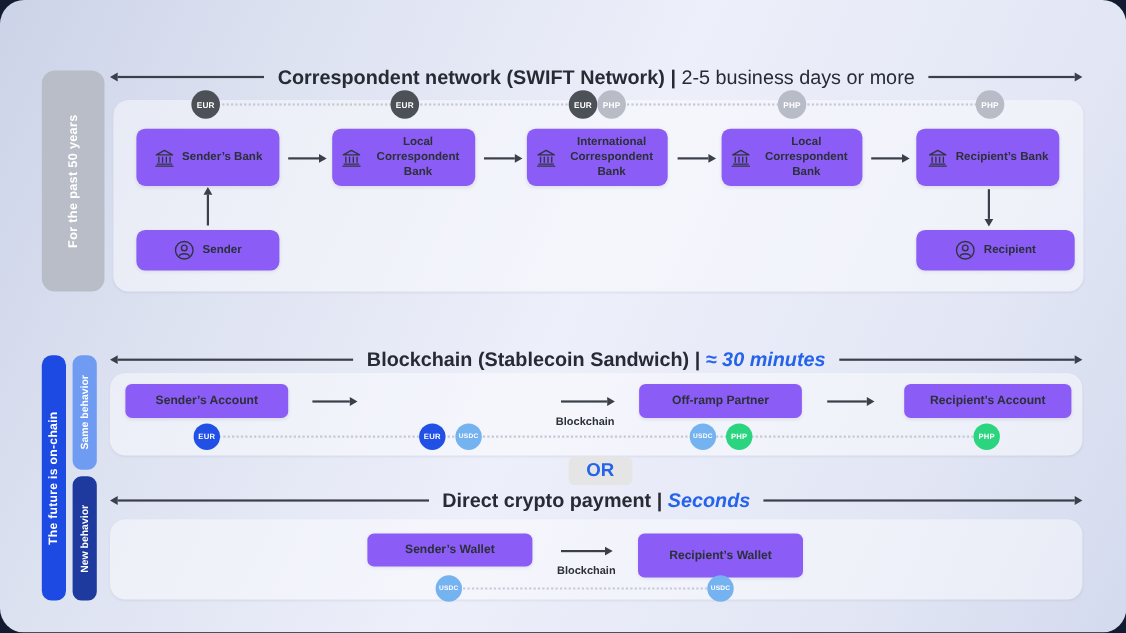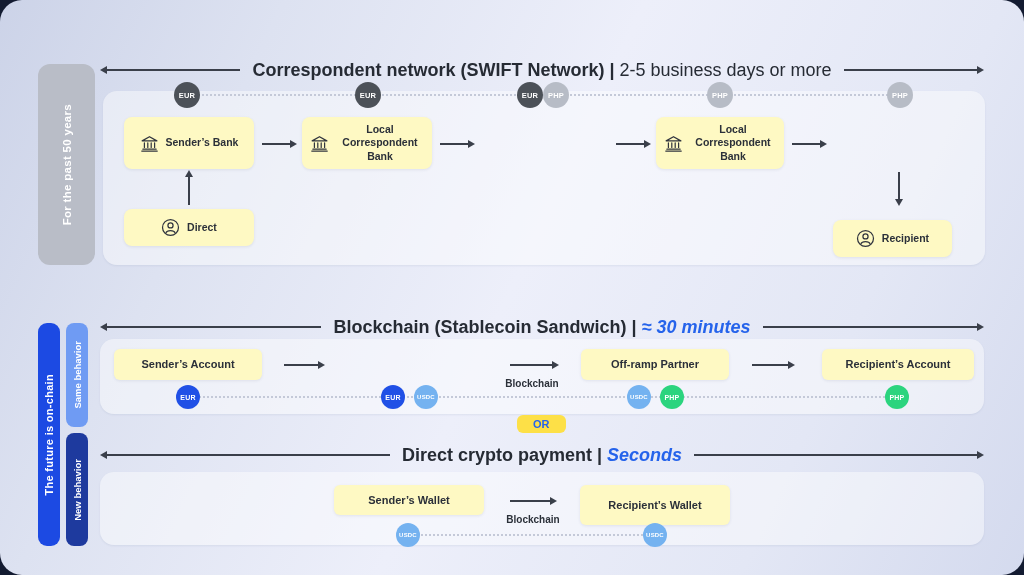--- a/index.html
+++ b/index.html
@@ -39,41 +39,41 @@
   .future { background:#1c4ae3; border-radius:9px; }
   .future span { font-size:11px; letter-spacing:.3px; }
   .same   { background:#6f9bf3; border-radius:8px; }
   .same span   { font-size:9.5px; }
   .new    { background:#1e3a9e; border-radius:8px; }
   .new span    { font-size:9.5px; }
 
   .panel { position:absolute; background:rgba(255,255,255,.45); border-radius:14px;
     box-shadow:0 1px 2px rgba(110,120,160,.12); }
 
-  .node { position:absolute; background:#fef9c3; border-radius:8px; display:flex; align-items:center;
+  .node { position:absolute; background:#8b5cf6; border-radius:8px; display:flex; align-items:center;
     justify-content:center; gap:7px; color:#2b3039; font-size:10.5px; font-weight:600;
     box-shadow:0 1px 3px rgba(60,70,110,.10); padding:2px 8px; text-align:center; line-height:1.3; }
   .node.plain { border-radius:6px; font-size:11px; }
   .node .icon { flex:0 0 auto; display:flex; }
   .bold-node { font-weight:700; }
 
   .coin { position:absolute; width:26px; height:26px; border-radius:50%;
     display:flex; align-items:center; justify-content:center;
     color:#fff; font-weight:700; font-size:7.5px; letter-spacing:.2px; }
   .coin.sm { width:24px; height:24px; font-size:7px; }
   .coin.usdc { font-size:6px; }
   .c-dark  { background:#4c5158; }
   .c-gray  { background:#b7bcc6; }
   .c-blue  { background:#2050e6; }
   .c-lblue { background:#74b2f0; }
   .c-green { background:#2bd47e; }
 
   .dots { position:absolute; border-top:2px dotted #c4c9d8; }
   .small-label { position:absolute; font-size:10px; font-weight:600; color:#2b3039; text-align:center; }
-  .or-pill { position:absolute; background:#fde047; color:#2563eb; font-weight:700; font-size:11px;
+  .or-pill { position:absolute; background:#e5e5e5; color:#2563eb; font-weight:700; font-size:17px;
     border-radius:6px; padding:3px 16px; }
 </style>
 </head>
 <body>
 
 <div class="stage">
   <div class="slide"></div>
 
   <div class="title-row" style="top:62px">
     <div class="tr-line head-l"></div>
@@ -118,51 +118,77 @@
             <path d="M2.2 6.2 L10 1.8 L17.8 6.2 Z"></path>
             <path d="M4.6 8.4 V13.2 M8.2 8.4 V13.2 M11.8 8.4 V13.2 M15.4 8.4 V13.2"></path>
             <path d="M3 15 H17"></path>
             <path d="M1.8 17 H18.2"></path>
           </g>
         </svg>
       </span>
     <span>Local Correspondent Bank</span>
   </div>
   <div class="line head-r" style="left:440px;top:143px;width:28px"></div>
+  <div class="node" style="left:479px;top:117px;width:128px;height:52px">
+    <span class="icon">
+        <svg width="19" height="17" viewBox="0 0 20 18">
+          <g fill="none" stroke="#30343e" stroke-width="1.3" stroke-linejoin="round" stroke-linecap="round">
+            <path d="M2.2 6.2 L10 1.8 L17.8 6.2 Z"></path>
+            <path d="M4.6 8.4 V13.2 M8.2 8.4 V13.2 M11.8 8.4 V13.2 M15.4 8.4 V13.2"></path>
+            <path d="M3 15 H17"></path>
+            <path d="M1.8 17 H18.2"></path>
+          </g>
+        </svg>
+      </span>
+    <span>International Correspondent Bank</span>
+  </div>
   <div class="line head-r" style="left:616px;top:143px;width:28px"></div>
   <div class="node" style="left:656px;top:117px;width:128px;height:52px">
     <span class="icon">
         <svg width="19" height="17" viewBox="0 0 20 18">
           <g fill="none" stroke="#30343e" stroke-width="1.3" stroke-linejoin="round" stroke-linecap="round">
             <path d="M2.2 6.2 L10 1.8 L17.8 6.2 Z"></path>
             <path d="M4.6 8.4 V13.2 M8.2 8.4 V13.2 M11.8 8.4 V13.2 M15.4 8.4 V13.2"></path>
             <path d="M3 15 H17"></path>
             <path d="M1.8 17 H18.2"></path>
           </g>
         </svg>
       </span>
     <span>Local Correspondent Bank</span>
   </div>
   <div class="line head-r" style="left:792px;top:143px;width:28px"></div>
+  <div class="node" style="left:833px;top:117px;width:130px;height:52px">
+    <span class="icon">
+        <svg width="19" height="17" viewBox="0 0 20 18">
+          <g fill="none" stroke="#30343e" stroke-width="1.3" stroke-linejoin="round" stroke-linecap="round">
+            <path d="M2.2 6.2 L10 1.8 L17.8 6.2 Z"></path>
+            <path d="M4.6 8.4 V13.2 M8.2 8.4 V13.2 M11.8 8.4 V13.2 M15.4 8.4 V13.2"></path>
+            <path d="M3 15 H17"></path>
+            <path d="M1.8 17 H18.2"></path>
+          </g>
+        </svg>
+      </span>
+    <span>Recipient’s Bank</span>
+  </div>
 
   <div class="vline head-u" style="left:188px;top:177px;height:28px"></div>
   <div class="node" style="left:124px;top:209px;width:130px;height:37px">
     <span class="icon">
         <svg width="19" height="19" viewBox="0 0 20 20">
           <g fill="none" stroke="#30343e" stroke-width="1.3" stroke-linecap="round">
             <circle cx="10" cy="10" r="8.4"></circle>
             <circle cx="10" cy="7.8" r="2.7"></circle>
             <path d="M5.2 15.6 C6.2 12.6 13.8 12.6 14.8 15.6"></path>
           </g>
         </svg>
       </span>
-    <span class="bold-node">Direct</span>
+    <span class="bold-node">Sender</span>
   </div>
   <div class="vline head-d" style="left:898px;top:172px;height:27px"></div>
-  <div class="node" style="left:833px;top:220px;width:119px;height:37px">
+  <div class="node" style="left:833px;top:209px;width:144px;height:37px">
     <span class="icon">
         <svg width="19" height="19" viewBox="0 0 20 20">
           <g fill="none" stroke="#30343e" stroke-width="1.3" stroke-linecap="round">
             <circle cx="10" cy="10" r="8.4"></circle>
             <circle cx="10" cy="7.8" r="2.7"></circle>
             <path d="M5.2 15.6 C6.2 12.6 13.8 12.6 14.8 15.6"></path>
           </g>
         </svg>
       </span>
     <span class="bold-node">Recipient</span>

